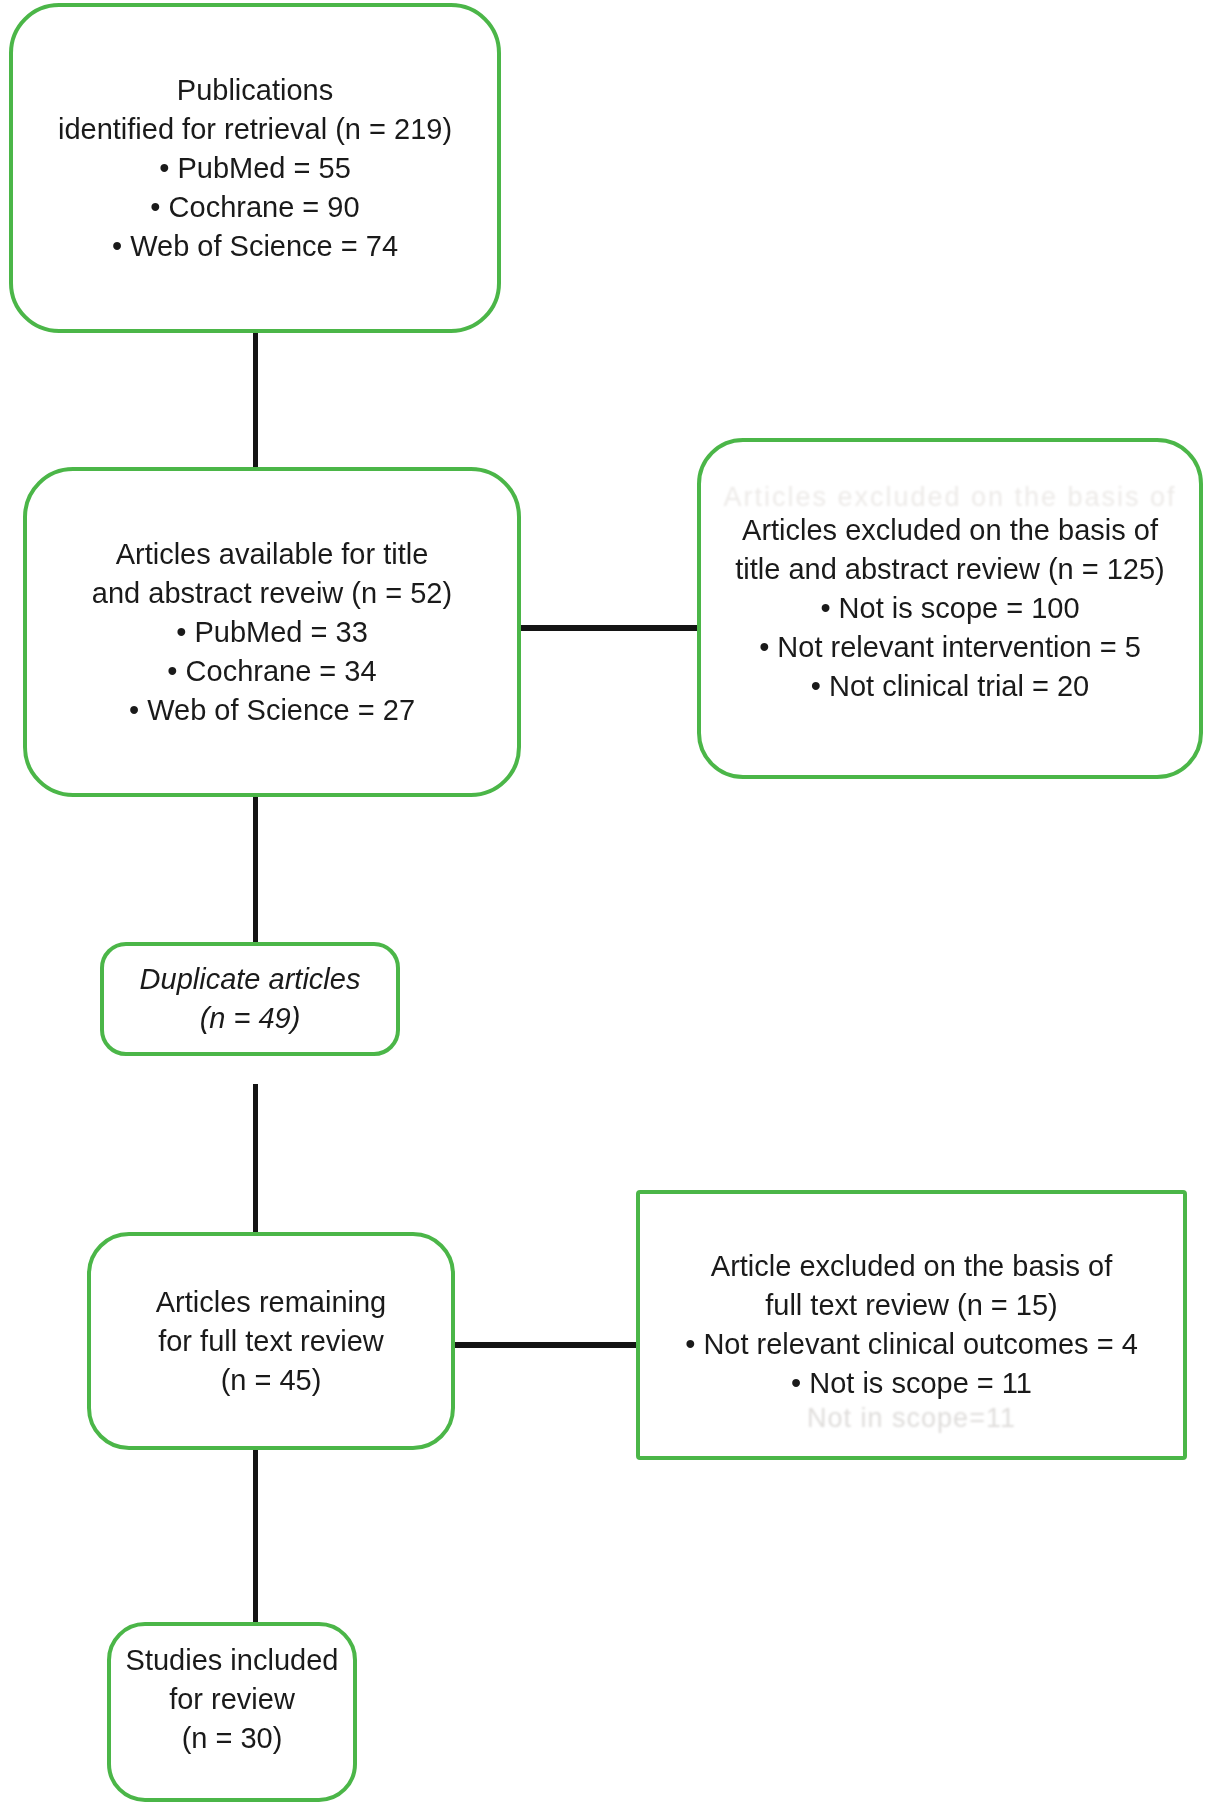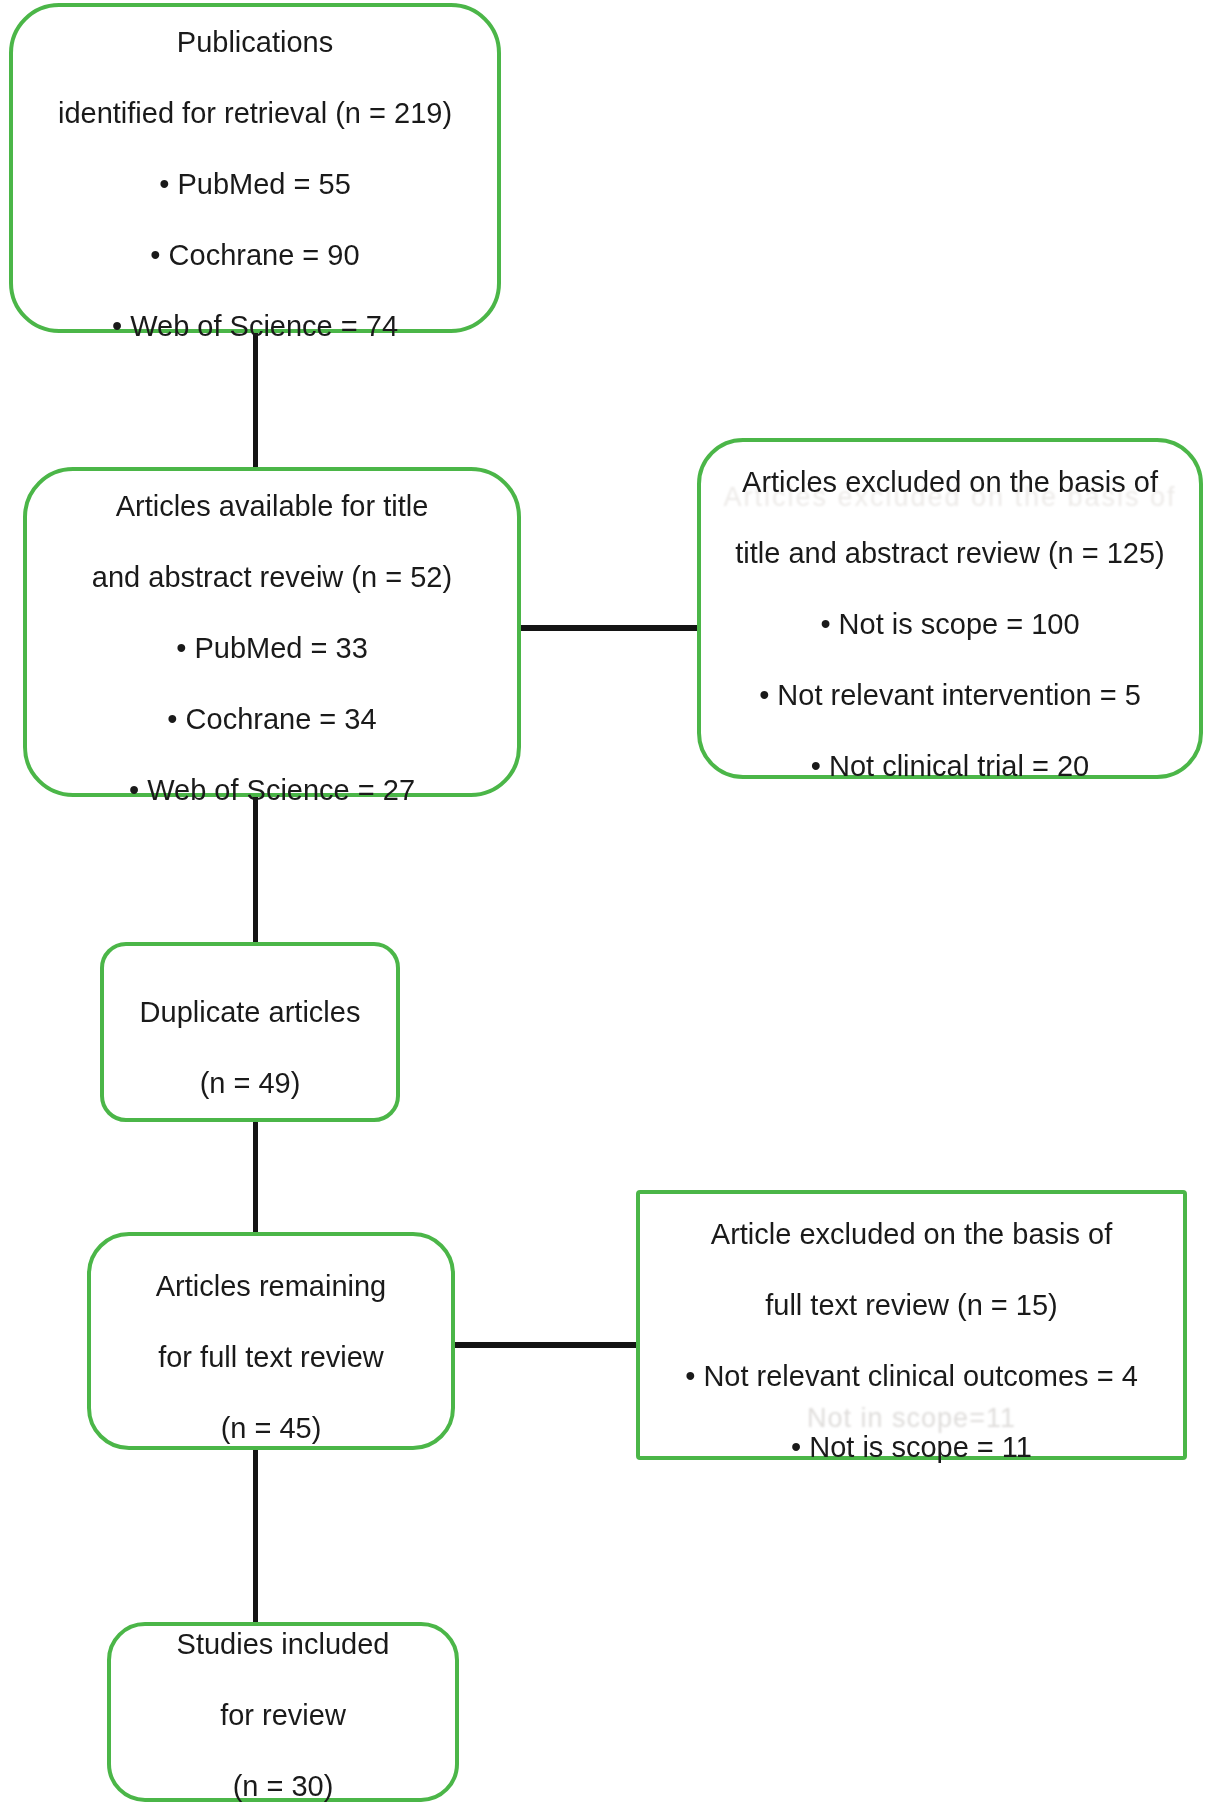--- a/index.html
+++ b/index.html
@@ -23,21 +23,21 @@
     background:#ffffff;
     display:flex;
     flex-direction:column;
     align-items:center;
     justify-content:center;
     text-align:center;
     color:var(--text);
     font-size:29px;
     line-height:39px;
   }
-  .box .line{white-space:nowrap;margin-top:32px;}
+  .box .line{white-space:nowrap;}
   .vline{
     position:absolute;
     width:5px;
     background:var(--ink);
   }
   .hline{
     position:absolute;
     height:6px;
     background:var(--ink);
   }
@@ -57,24 +57,24 @@
     color:#9a948e;
     opacity:0.32;
     filter:blur(1px);
     letter-spacing:1px;
   }
 
   
   #box-publications      {left:9px;   top:3px;    width:492px; height:330px; border-radius:50px;}
   #box-title-abstract    {left:23px;  top:467px;  width:498px; height:330px; border-radius:50px;}
   #box-excluded-ta       {left:697px; top:438px;  width:506px; height:341px; border-radius:46px;align-items:center;}
-  #box-duplicates        {left:100px; top:942px;  width:300px; height:180px; border-radius:26px;}
+  #box-duplicates        {left:100px; top:942px;  width:300px; height:114px; border-radius:26px;font-style:italic;}
   #box-full-text         {left:87px;  top:1232px; width:368px; height:218px; border-radius:42px;}
   #box-excluded-ft       {left:636px; top:1190px; width:551px; height:270px; border-radius:4px;}
-  #box-included          {left:107px; top:1622px; width:352px; height:180px; border-radius:38px; padding-bottom:26px;}
+  #box-included          {left:107px; top:1622px; width:250px; height:180px; border-radius:38px; padding-bottom:26px;}
 
   #conn-v1{left:253px; top:333px;  height:134px;}
   #conn-v2{left:253px; top:795px;  height:147px;}
   #conn-v3{left:253px; top:1084px; height:148px;}
   #conn-v4{left:253px; top:1448px; height:174px;}
   #conn-h1{left:482px; top:625px;  width:215px;}
   #conn-h2{left:415px; top:1342px; width:221px;}
 
   #box-excluded-ta .ghost{top:36px;}
   #box-excluded-ft .ghost{top:205px;}

